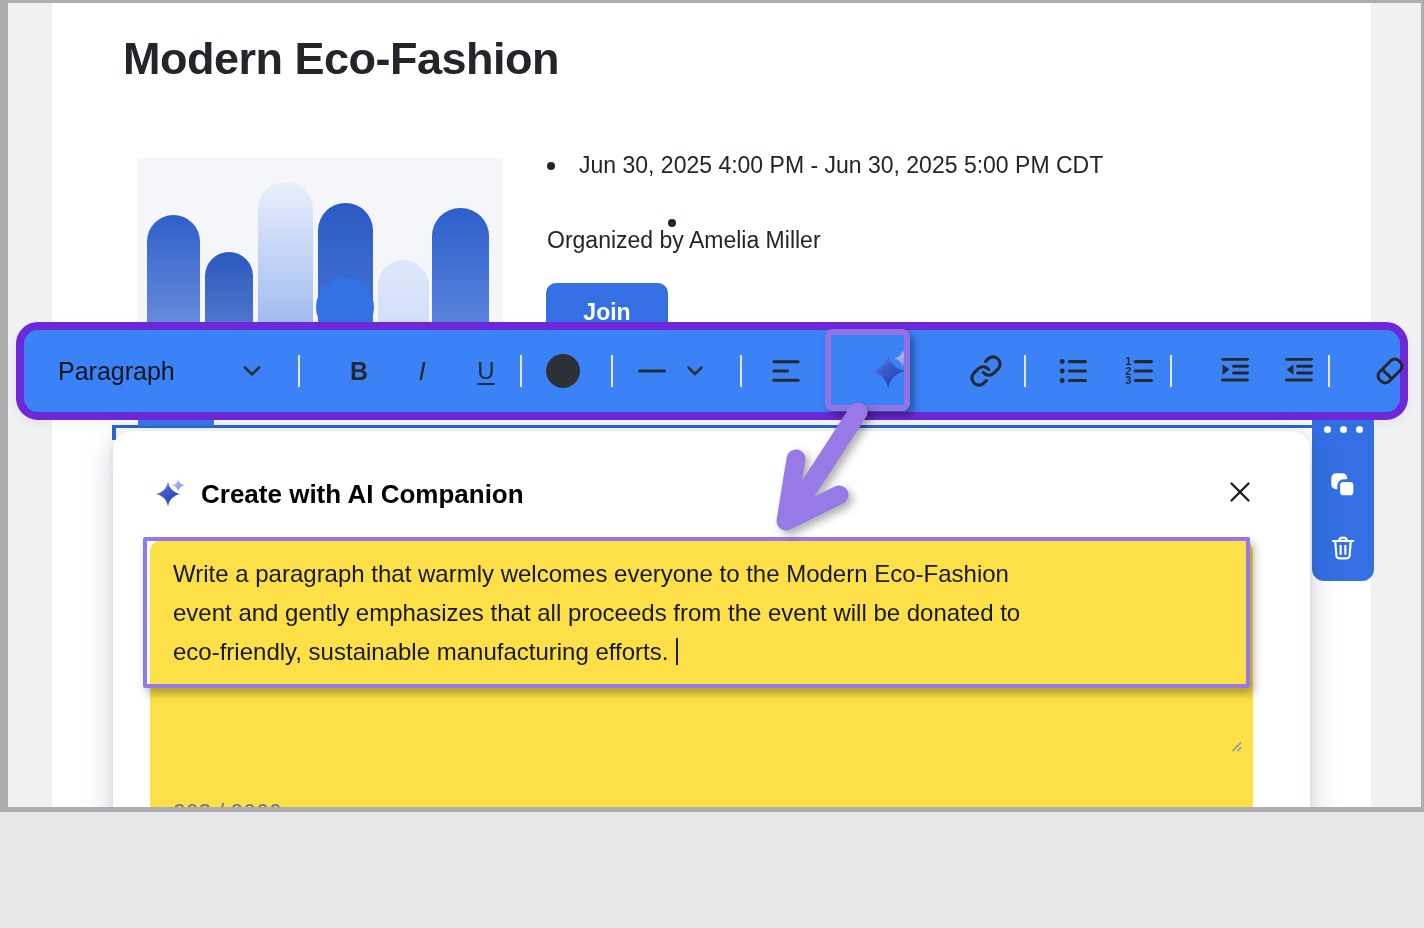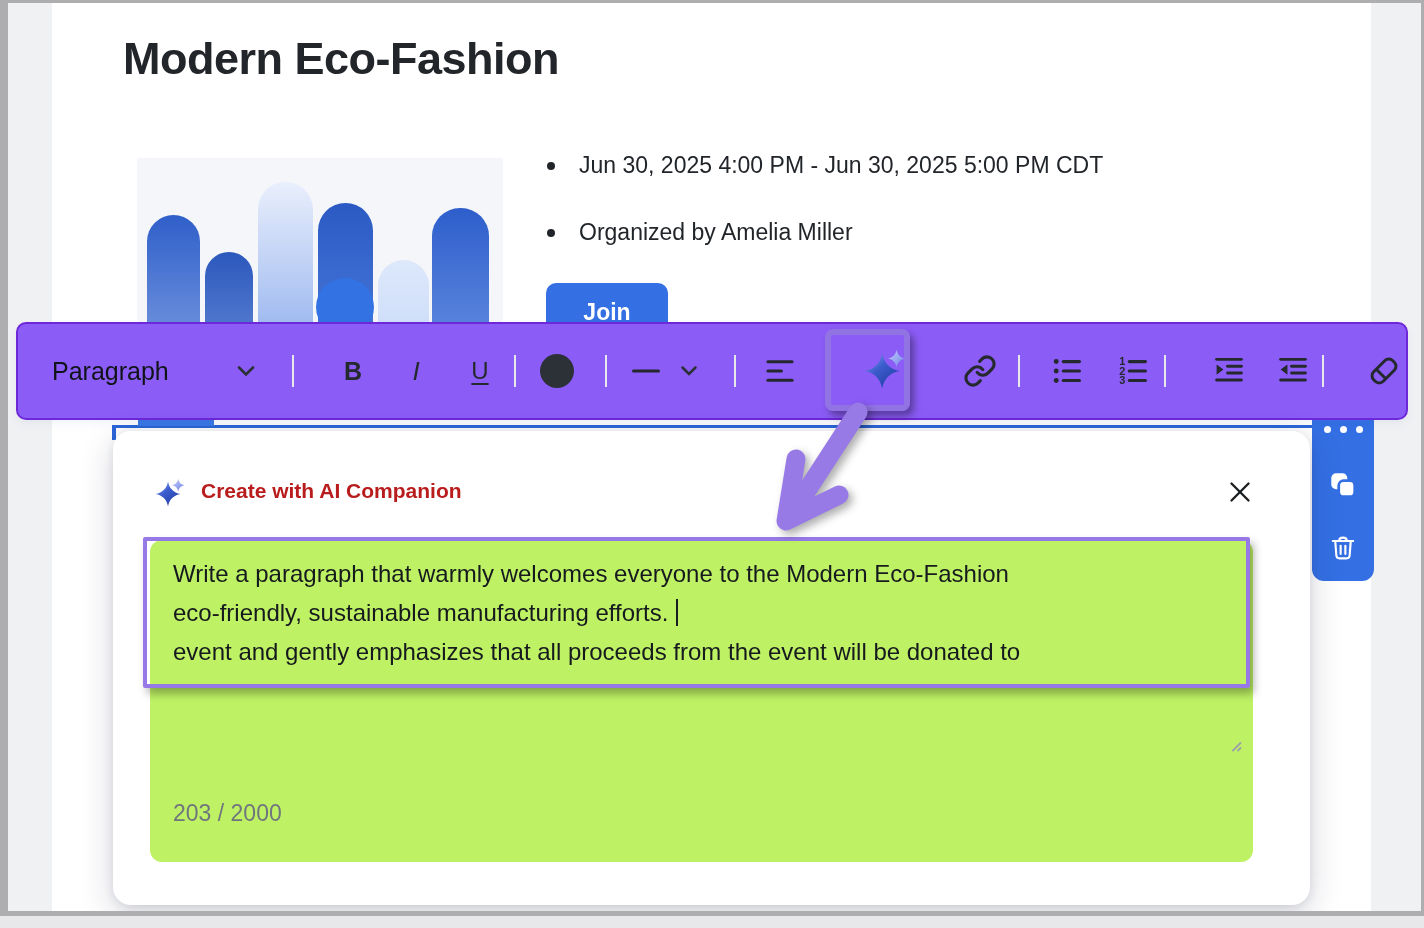--- a/index.html
+++ b/index.html
@@ -1,18 +1,18 @@
 <!DOCTYPE html>
 <html><head>
 <meta charset="utf-8">
 <style>
   * { margin:0; padding:0; box-sizing:border-box; }
   html,body { background:#e8e8ea; }
   body { font-family:"Liberation Sans","DejaVu Sans",sans-serif; }
-  #stage { position:relative; width:1424px; height:916px; background:#f0f1f3; overflow:hidden; }
+  #stage { position:relative; width:1424px; height:812px; background:#f0f1f3; overflow:hidden; }
 
   
   .frame { position:absolute; inset:0; border-top:3px solid #aeaeb0; border-left:8px solid #aeaeb0;
            border-right:3px solid #aeaeb0; border-bottom:5px solid #aeaeb0; z-index:100; pointer-events:none; }
 
   .white-card { position:absolute; left:52px; top:3px; width:1319px; height:920px; background:#ffffff; }
 
   
   .page-title { position:absolute; left:123px; top:33px; font-size:45px; font-weight:800;
                 color:#222529; letter-spacing:-0.5px; }
@@ -22,64 +22,64 @@
   .b1 { left:10px;  top:57px;  width:53px; height:240px; background:linear-gradient(#2f5fc9,#a9c1f0); }
   .b2 { left:68px;  top:94px;  width:48px; height:210px; background:linear-gradient(#2c58bd,#93b2ec); }
   .b3 { left:121px; top:24px;  width:55px; height:250px; background:linear-gradient(#e9effc,#6a93e7); }
   .b4 { left:181px; top:45px;  width:55px; height:250px; background:linear-gradient(#2b5ac4,#5f8ee9); }
   .b5 { left:241px; top:102px; width:51px; height:200px; background:linear-gradient(#dde8fb,#b3caf4); }
   .b6 { left:295px; top:50px;  width:57px; height:240px; background:linear-gradient(#2d5ecb,#87aaee); }
   .cover-circle { position:absolute; left:179px; top:120px; width:58px; height:58px; border-radius:50%; background:#3372e2; }
 
   .detail-row { position:absolute; left:547px; font-size:23px; color:#212529; display:flex; align-items:center; }
   .detail-row .dot { width:8px; height:8px; border-radius:50%; background:#212529; margin-right:24px; flex:0 0 auto; }
-  .dr1 { top:152px; } .dr2 { top:219px; }
+  .dr1 { top:152px; } .dr2 { top:219px;flex-direction:column; }
 
   .join-btn { position:absolute; left:546px; top:283px; width:122px; height:58px; background:#3470e4;
               border-radius:10px; color:#fff; font-size:23px; font-weight:700; display:flex;
               align-items:center; justify-content:center; z-index:5; }
 
   
   .edit-line   { position:absolute; left:112px; top:425px; width:1200px; height:3px; background:#2c67d9; z-index:8; }
   .edit-tab    { position:absolute; left:138px; top:418px; width:76px;  height:8px; background:#3b7ae8; z-index:9; }
   .edit-corner { position:absolute; left:112px; top:425px; width:4px;   height:15px; background:#2c67d9; z-index:8; }
 
   
   .block-rail { position:absolute; left:1312px; top:415px; width:62px; height:166px; background:#3470e4;
                 border-radius:4px 6px 12px 12px; z-index:9; }
   .rail-btn { position:absolute; left:0; width:62px; height:46px; display:flex; align-items:center; justify-content:center; }
   .more-dots { display:flex; gap:9px; }
   .more-dots i { width:7px; height:7px; border-radius:50%; background:#fff; }
 
   
-  .toolbar { position:absolute; left:16px; top:322px; width:1392px; height:98px; background:#8b5cf6;
-             border:2px solid #6d28d9; border-radius:10px; z-index:10; box-shadow:0 4px 10px rgba(40,70,150,.06); }
+  .toolbar { position:absolute; left:16px; top:322px; width:1392px; height:98px; background:#3b82f6;
+             border:8px solid #6d28d9; border-radius:22px; z-index:10; box-shadow:0 4px 10px rgba(40,70,150,.06); }
   .t-item { position:absolute; top:50%; transform:translate(-50%,-50%); display:flex; align-items:center;
             justify-content:center; color:#24292e; cursor:pointer; }
   .t-divider { position:absolute; top:50%; transform:translateY(-50%); width:2px; height:32px; background:#e6e8ea; }
   .para-label { position:absolute; left:34px; top:50%; transform:translateY(-50%); font-size:25px; color:#101418; }
   .fmt-b { font-size:25px; font-weight:800; }
   .fmt-i { font-size:26px; font-style:italic; font-weight:500; }
   .fmt-u { font-size:24px; font-weight:500; text-decoration:underline; text-underline-offset:4px; }
   .color-dot { width:34px; height:34px; border-radius:50%; background:#2b3136; }
   .hr-dash { width:28px; height:3px; background:#24292e; border-radius:2px; }
 
   
   .ai-annot { position:absolute; left:825px; top:329px; width:85px; height:82px; border:6px solid #9273e3;
               border-radius:8px; z-index:65; box-shadow:4px 5px 7px rgba(0,0,0,.35); pointer-events:none; }
 
   
   .dialog { position:absolute; left:113px; top:431px; width:1197px; height:474px; background:#fff;
             border-radius:18px; box-shadow:0 10px 34px rgba(20,30,60,.18), 0 2px 8px rgba(20,30,60,.10); z-index:40; }
-  .dlg-title { position:absolute; left:88px; top:48px; font-size:21px; font-weight:700; color:#b91c1c; }
+  .dlg-title { position:absolute; left:88px; top:48px; font-size:26px; font-weight:700; color:#000000; }
   .dlg-spark { position:absolute; left:40px; top:46px; width:34px; height:34px; }
   .dlg-close { position:absolute; left:1112px; top:46px; width:30px; height:30px; display:flex;
                align-items:center; justify-content:center; cursor:pointer; }
 
-  .prompt-panel { position:absolute; left:37px; top:109px; width:1103px; height:322px; background:#bef264; border-radius:12px; }
+  .prompt-panel { position:absolute; left:37px; top:109px; width:1103px; height:322px; background:#fde047; border-radius:12px; }
   .prompt-text { position:absolute; left:23px; top:14px; width:1060px; font-size:24px; line-height:39px; color:#16191d; }
   .caret { display:inline-block; width:2px; height:27px; background:#1a1d21; margin-left:8px; vertical-align:-5px; }
   .grip { position:absolute; right:10px; top:197px; }
   .char-count { position:absolute; left:23px; top:260px; font-size:23px; color:#70767d; }
   .generate-btn { position:absolute; left:925px; top:246px; width:176px; height:57px; background:#3267d8;
                   border:none; border-radius:13px; color:#fff; font-size:22px; font-weight:500;
                   display:flex; align-items:center; justify-content:center; cursor:pointer;
                   font-family:"Liberation Sans","DejaVu Sans",sans-serif; }
 
   
@@ -287,22 +287,22 @@
     <div class="dlg-close">
       <svg width="28" height="28" viewBox="0 0 28 28" stroke="#191c1f" stroke-width="2.3" stroke-linecap="round">
         <path d="M5.5 5.5 L22.5 22.5"></path>
           <path d="M22.5 5.5 L5.5 22.5"></path>
       </svg>
     </div>
 
     <div class="prompt-panel">
       <div class="prompt-text" role="textbox">
         <div>Write a paragraph that warmly welcomes everyone to the Modern Eco-Fashion</div>
+        <div>event and gently emphasizes that all proceeds from the event will be donated to</div>
         <div><span>eco-friendly, sustainable manufacturing efforts.</span><span class="caret"></span></div>
-        <div>event and gently emphasizes that all proceeds from the event will be donated to</div>
       </div>
       <div class="grip">
         <svg width="16" height="16" viewBox="0 0 16 16" stroke="#9ba1a8" stroke-width="1.8" stroke-linecap="round">
           <path d="M13.5 6 L6 13.5"></path>
             <path d="M13.5 11 L11 13.5"></path>
         </svg>
       </div>
       <div class="char-count">203 / 2000</div>
     </div>
   </div>

